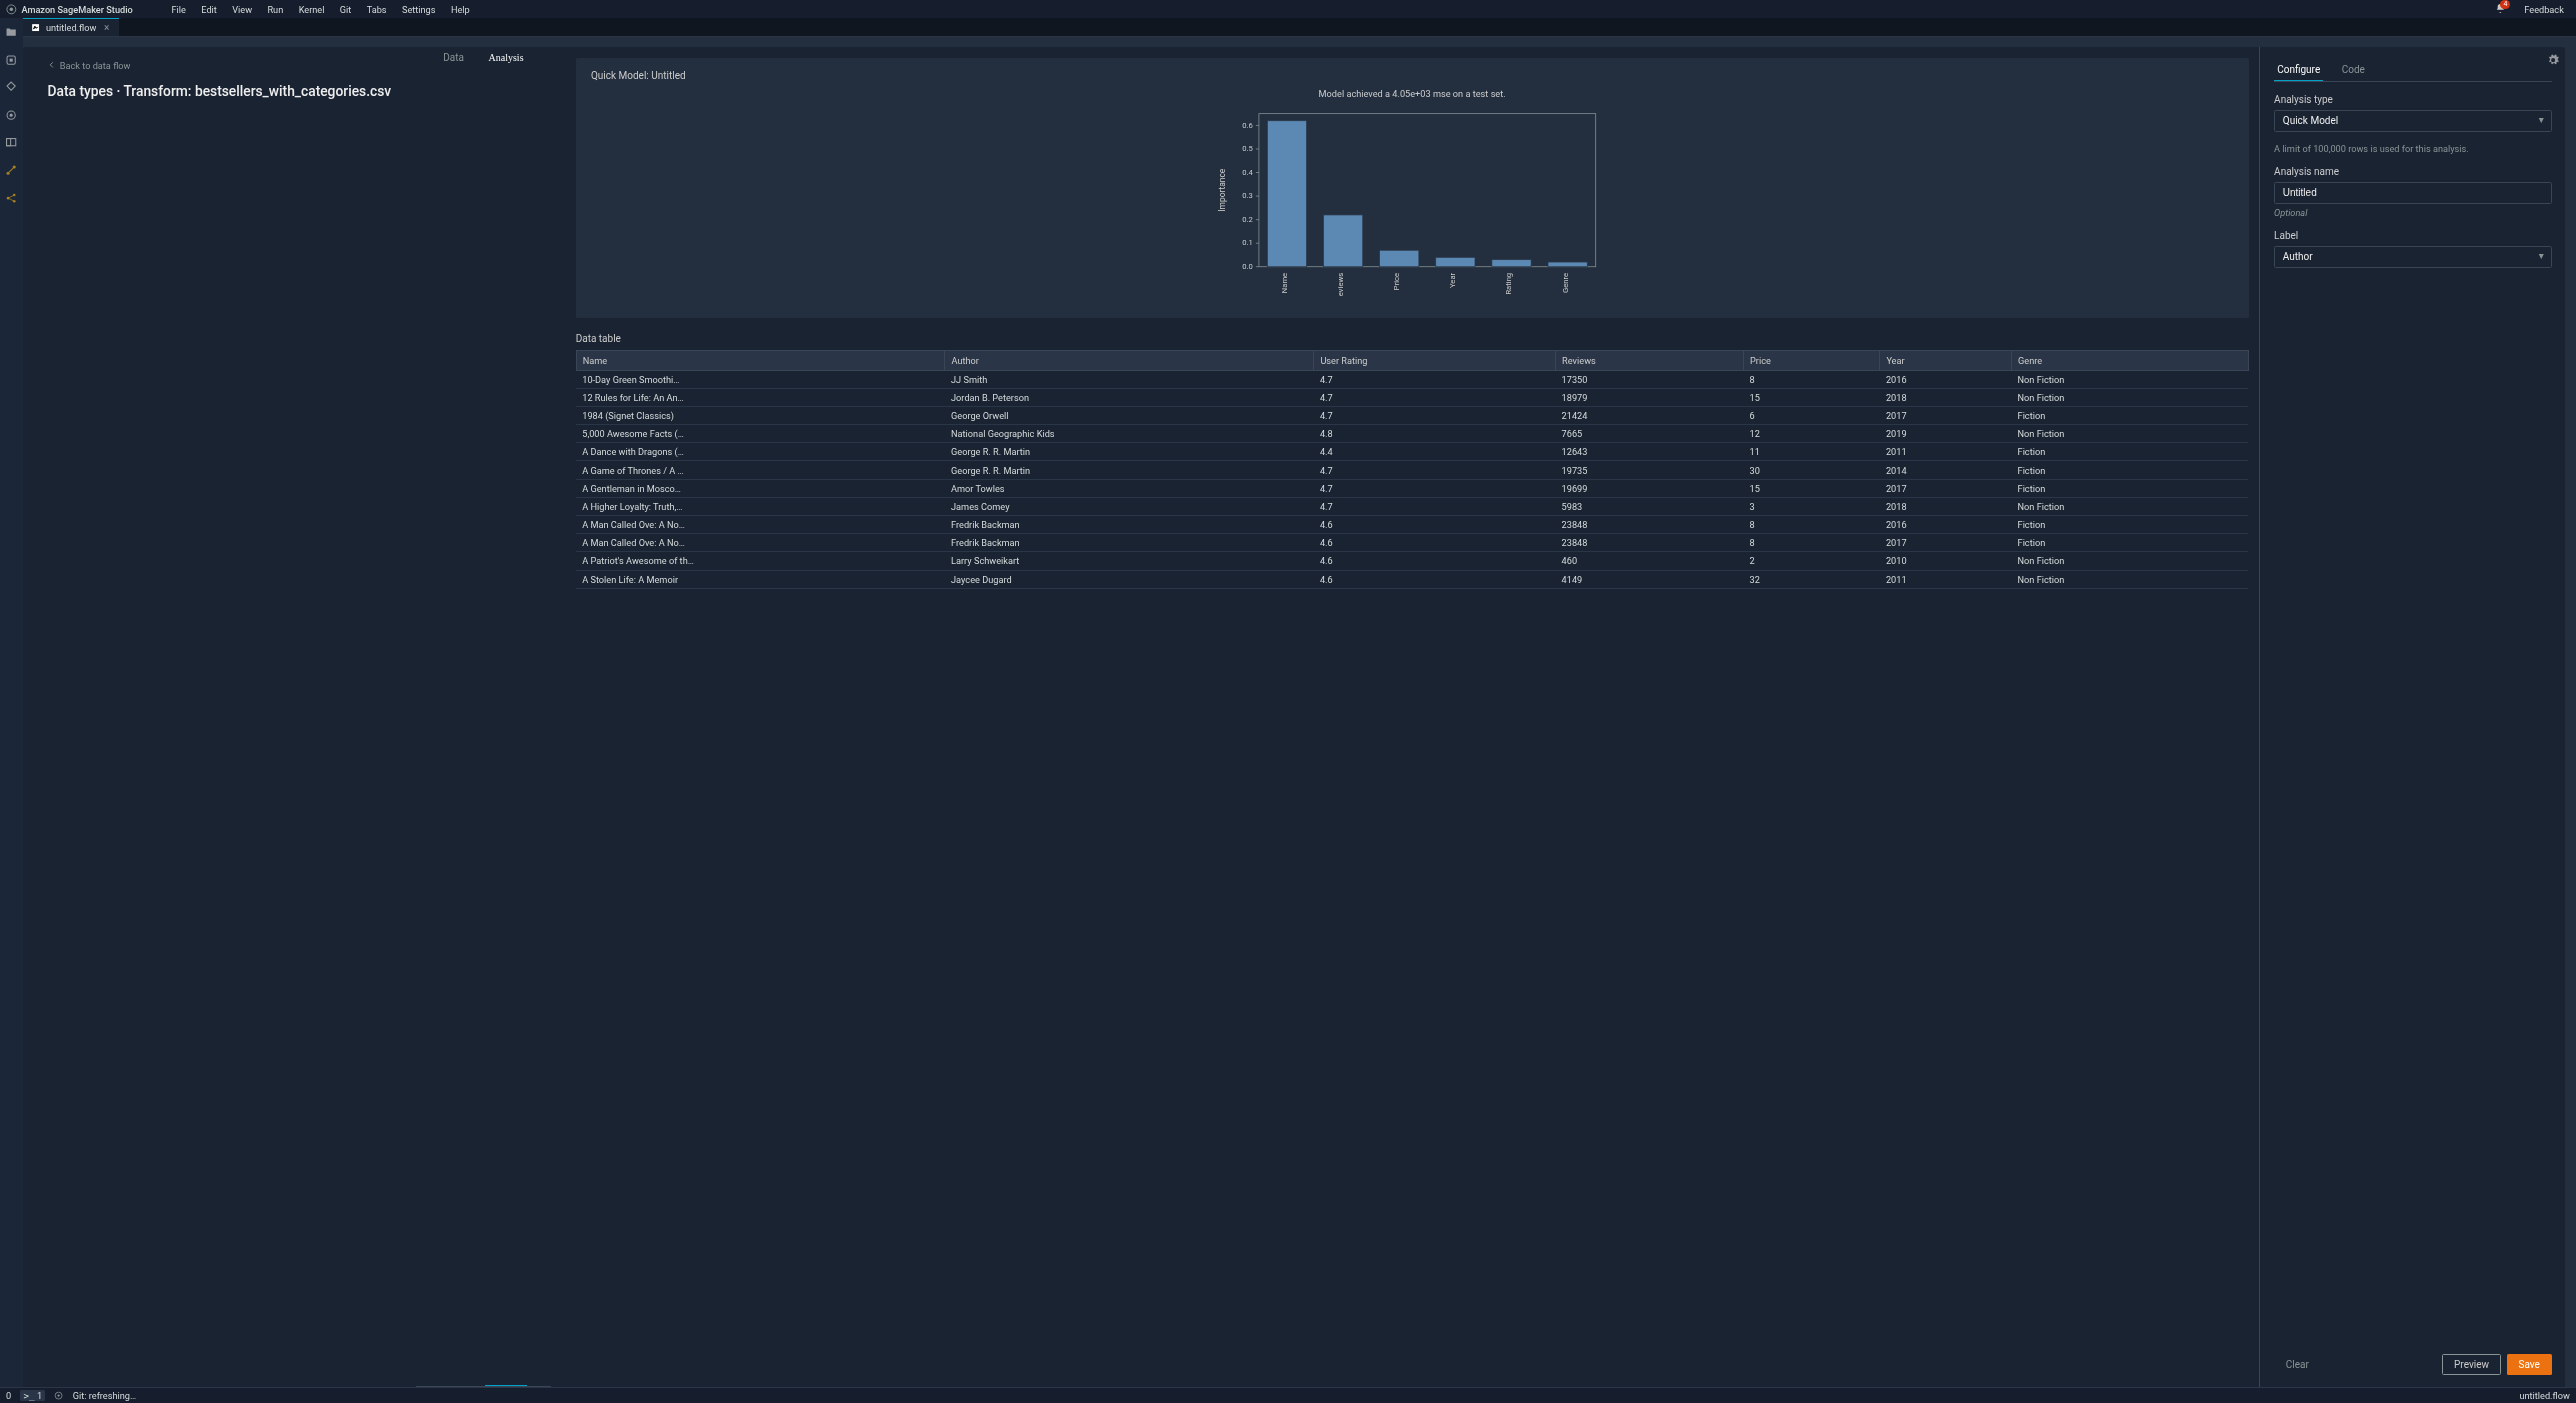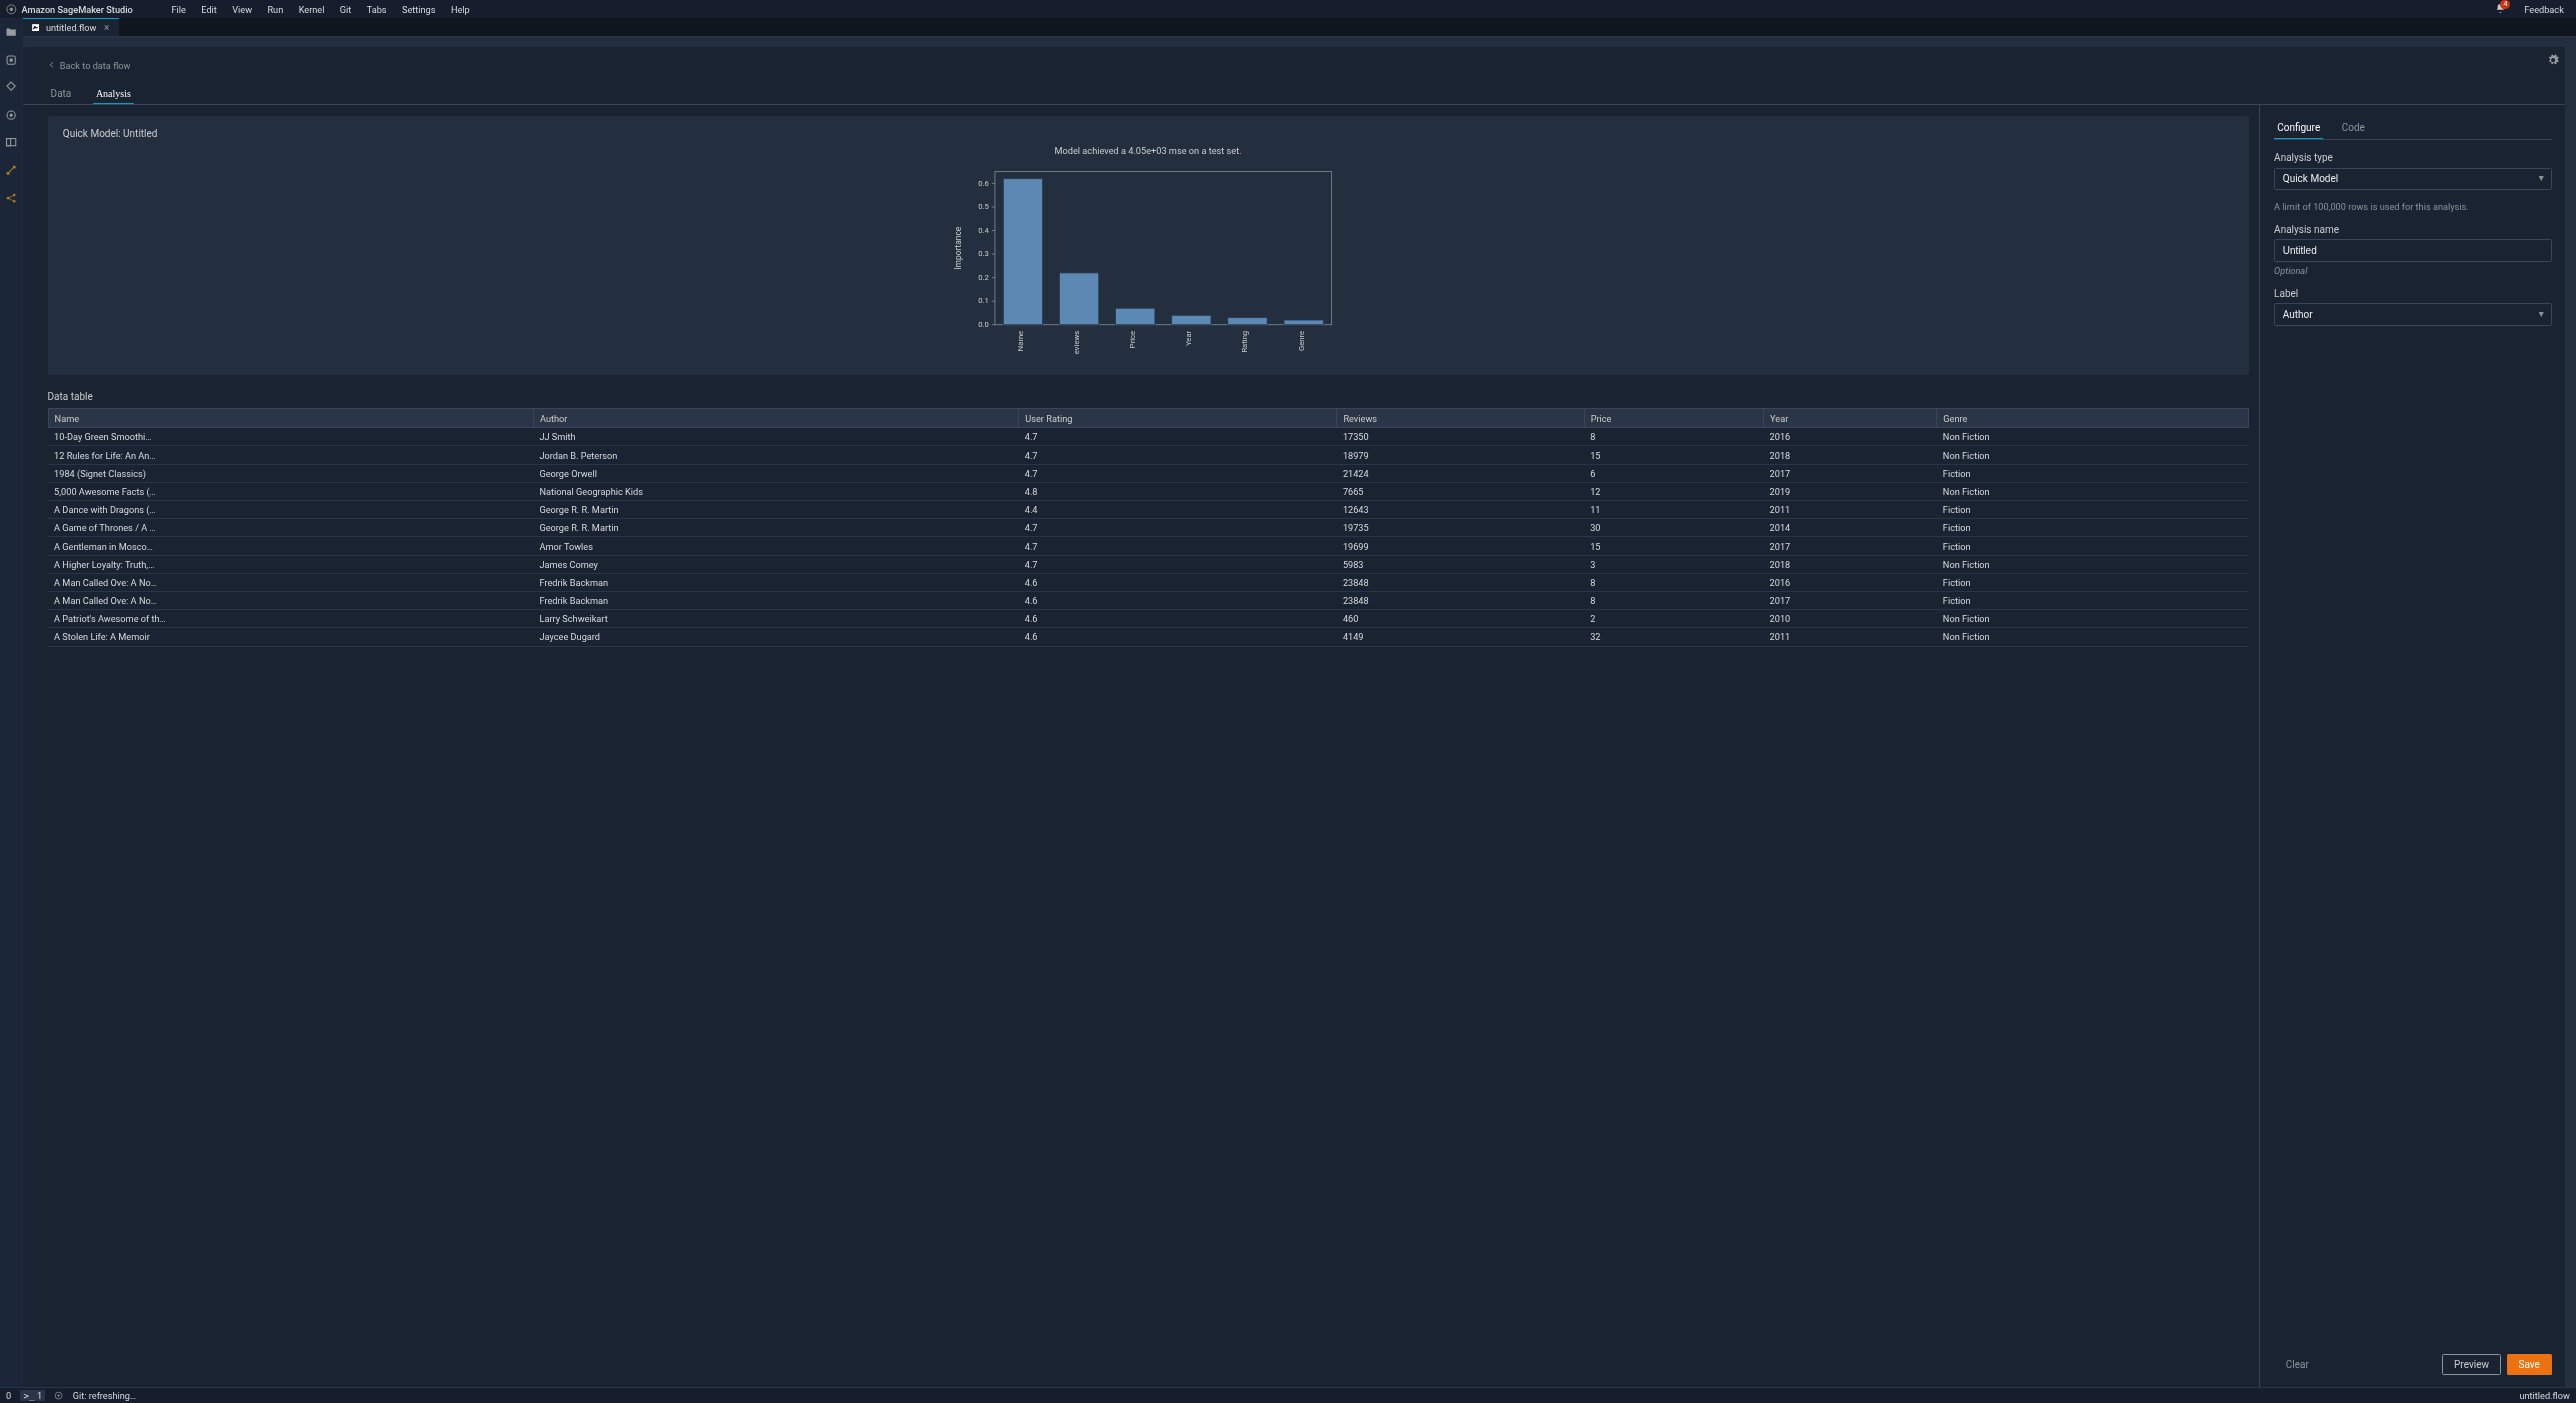--- a/index.html
+++ b/index.html
@@ -54,21 +54,21 @@
   border-top: 1.5px solid #00a1c9;
   font-size: 9.2px; cursor: pointer;
 }
 .tab .tab-icon { width: 9.2px; height: 9.2px; }
 .tab .close { opacity: 0.6; font-size: 10px; padding: 0 1.5px; }
 
 .content-host { flex: 1; display: flex; background: #232f3e; padding: 10.7px 10.7px 0 0; }
 .content-area {
   flex: 1; background: #1a2332;
   border-radius: 3.1px 3.1px 0 0;
-  display: flex; flex-direction: column;
+  display: flex; 
   overflow: hidden;
   position: relative;
 }
 .header-section { padding: 12.3px 24.5px 0 24.5px; }
 .back-link {
   display: inline-flex; align-items: center; gap: 4.6px;
   color: #879596; font-size: 9.2px; cursor: pointer; margin-bottom: 12.3px;
 }
 .page-title { font-size: 13.8px; font-weight: 500; color: #eee; margin-bottom: 13.8px; }
 
@@ -243,20 +243,21 @@
             <path fill="#ccc" d="M12 8a4 4 0 100 8 4 4 0 000-8zm9 4l2 1-1 3-2-1a8 8 0 01-2 2l1 2-3 1-1-2a8 8 0 01-3 0l-1 2-3-1 1-2a8 8 0 01-2-2l-2 1-1-3 2-1a8 8 0 010-3l-2-1 1-3 2 1a8 8 0 012-2l-1-2 3-1 1 2a8 8 0 013 0l1-2 3 1-1 2a8 8 0 012 2l2-1 1 3-2 1a8 8 0 010 3z"></path>
           </svg>
 
         <div class="header-section">
           <div class="back-link">
             <svg width="7.7" height="7.7" viewBox="0 0 24 24">
                 <path fill="none" stroke="#879596" stroke-width="3" d="M15 4l-8 8 8 8"></path>
               </svg>
             <span>Back to data flow</span>
           </div>
+          <h1 class="page-title">Data types · Transform: bestsellers_with_categories.csv</h1>
         </div>
 
         <div class="sub-tabs">
           <div class="sub-tab">Data</div>
           <div class="sub-tab active">Analysis</div>
         </div>
 
         <div class="body-row">
           <div class="left-panel">
             <div class="chart-card">

